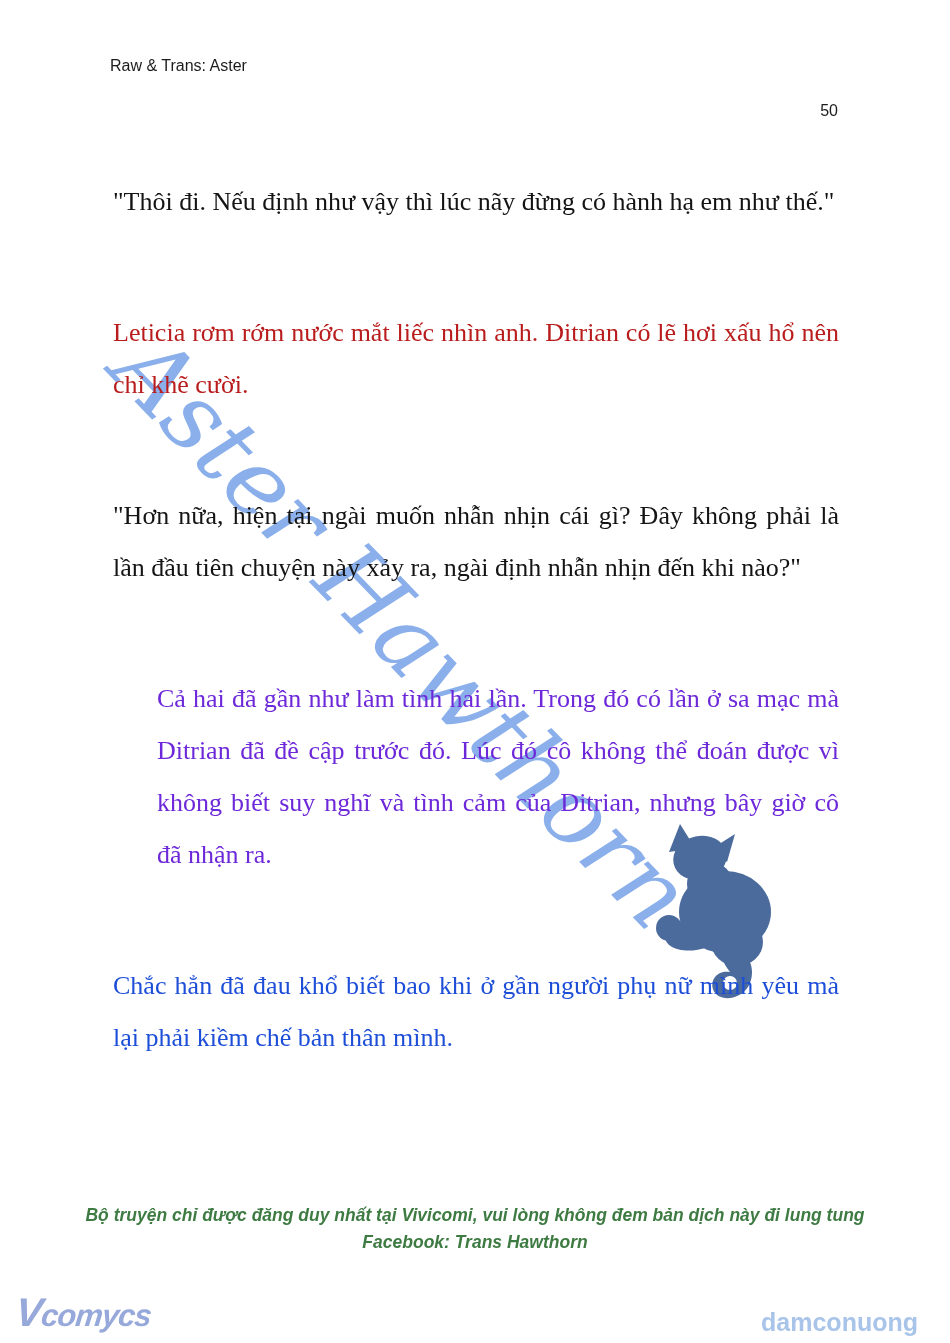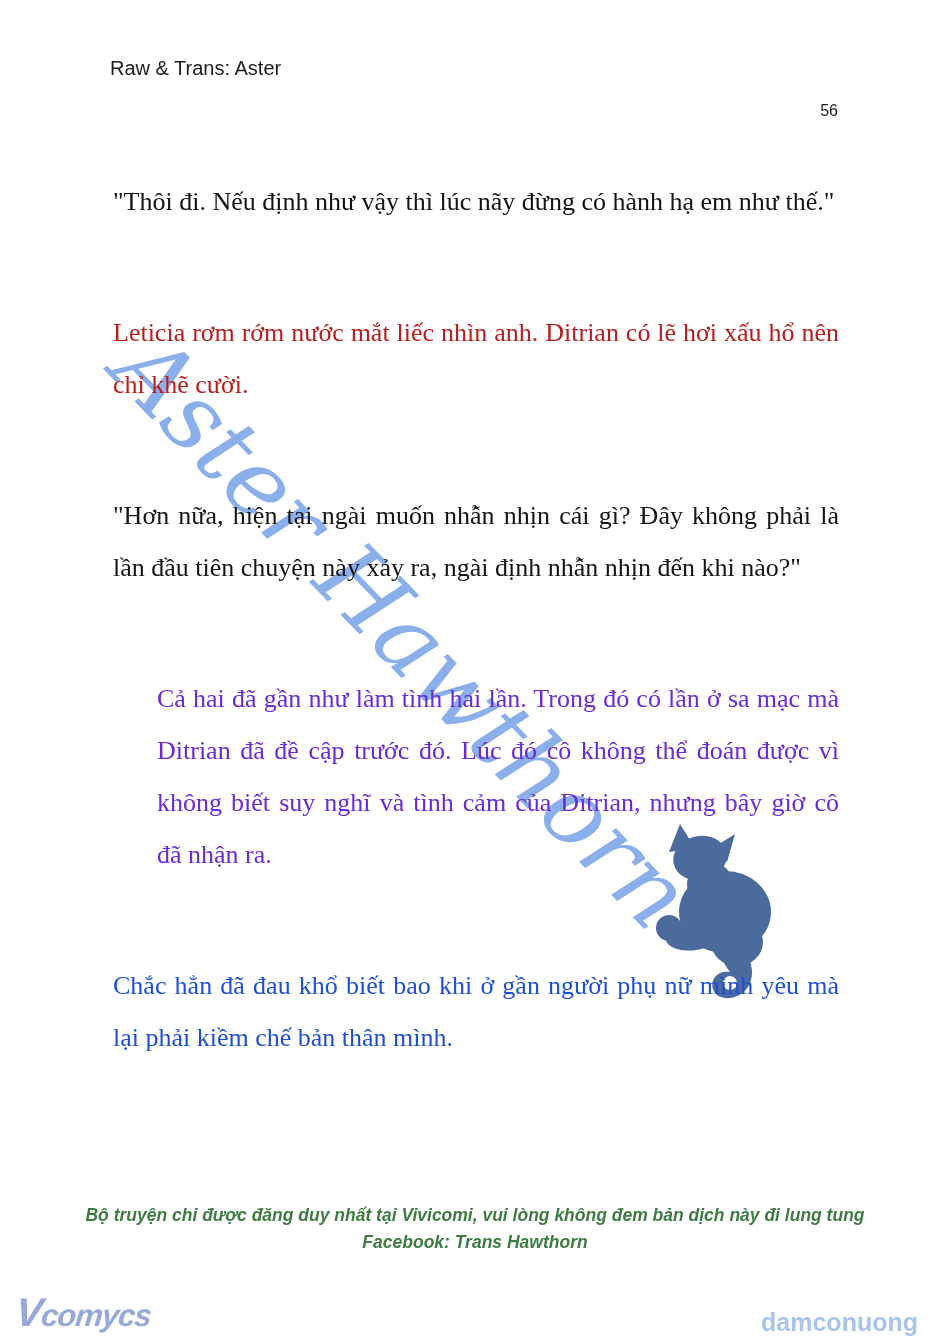--- a/index.html
+++ b/index.html
@@ -12,21 +12,21 @@
   }
   .page{
     position:absolute;inset:0;
     width:950px;height:1343px;
     background:#ffffff;
   }
   
   .doc-header{
     position:absolute;left:110px;top:57px;
     font-family:"Liberation Sans", sans-serif;
-    font-size:20px;color:#1c1c1c;
+    font-size:16px;color:#1c1c1c;
     z-index:3;
   }
   .page-number{
     position:absolute;right:112px;top:102px;
     font-family:"Liberation Sans", sans-serif;
     font-size:16px;color:#1c1c1c;
     z-index:3;
   }
   
   .doc-body{
@@ -90,21 +90,21 @@
     z-index:3;
   }
 </style>
 </head>
 <body>
 
 <div class="page">
 
   <div class="doc-header">Raw &amp; Trans: Aster</div>
 
-  <div class="page-number">56</div>
+  <div class="page-number">50</div>
 
   <div class="watermark" style="color: rgb(122, 165, 232);">Aster Hawthorn</div>
 
   <svg class="cat" viewBox="0 0 128 186">
     <g id="cat-shape" fill="#4b6b9d">
 
       <polygon points="27,2 42,26 16,30"></polygon>
 
       <polygon points="82,12 60,26 74,40"></polygon>
 

